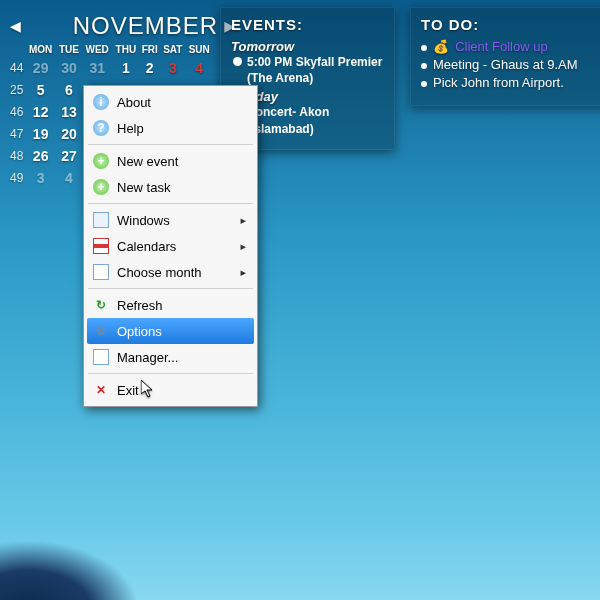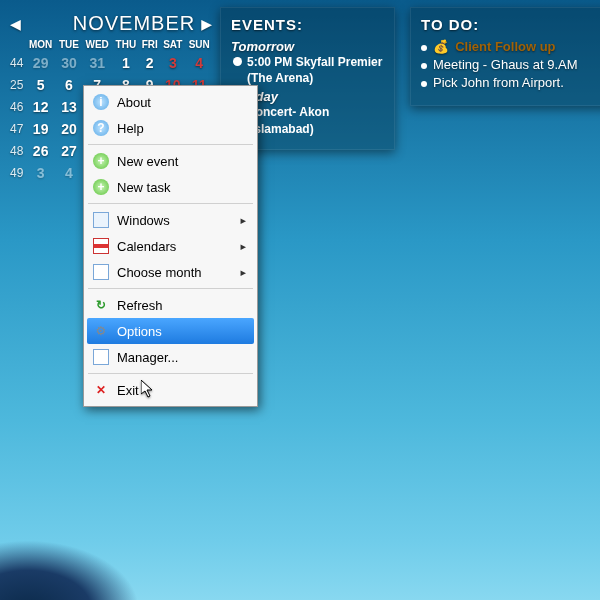--- a/index.html
+++ b/index.html
@@ -1,40 +1,40 @@
 <!DOCTYPE html>
 <html><head>
 <meta charset="utf-8">
 <style>
   * { margin:0; padding:0; box-sizing:border-box; font-family:"Segoe UI",Tahoma,sans-serif; }
   body { width:600px; height:600px; background:linear-gradient(180deg,#0a5b8c 0%,#2a98c6 40%,#4db8dc 70%,#6fccea 90%,#88d8f0 100%); position:relative; overflow:hidden; color:#fff; }
   
   .cal { position:absolute; left:8px; top:8px; width:205px; }
   .cal-hdr { display:flex; align-items:center; gap:6px; padding:4px 0 2px 2px;}
-  .cal-hdr .mname { font-size:20px; font-weight:400; letter-spacing:1px; text-shadow:0 1px 3px rgba(0,0,0,.6);padding-left:46px;}
+  .cal-hdr .mname { font-size:24px; font-weight:400; letter-spacing:1px; text-shadow:0 1px 3px rgba(0,0,0,.6);padding-left:46px;}
   .arrow { font-size:14px; cursor:pointer; text-shadow:0 1px 2px rgba(0,0,0,.5);}
   .cal-grid { width:100%; border-collapse:collapse; }
   .cal-grid th { font-size:10px; font-weight:600; padding:2px 0; text-shadow:0 1px 2px rgba(0,0,0,.5);}
   .cal-grid td { font-size:14px; font-weight:600; text-align:center; padding:3px 0; text-shadow:0 1px 2px rgba(0,0,0,.5);margin-top:40px;}
   .cal-grid td.wk { font-size:12px; font-weight:400; opacity:.85;}
   .cal-grid td.dim { opacity:.45;}
   .cal-grid td.wkend { color:#d13c3c;}
   
   .panel { position:absolute; background:rgba(0,40,60,0.35); border:1px solid rgba(255,255,255,.08); box-shadow:0 3px 10px rgba(0,0,0,.45); padding:8px 10px 12px 10px; }
   .panel h3 { font-size:15px; font-weight:700; letter-spacing:1px; margin-bottom:6px; text-shadow:0 1px 2px rgba(0,0,0,.6);}
   .events { left:220px; top:7px; width:175px; }
   .ev-day { font-size:13px; font-weight:600; margin-top:3px; text-shadow:0 1px 2px rgba(0,0,0,.5);font-style:italic;}
   .ev-item { font-size:12px; margin-left:2px; display:flex; align-items:flex-start; gap:5px; line-height:1.35;font-weight:bold;}
   .dot { width:9px; height:9px; border-radius:50%; background:#fff; margin-top:3px; flex:none;}
   .todo { left:410px; top:7px; width:202px;}
   .todo ul { list-style:none; }
   .todo li { font-size:13px; display:flex; align-items:flex-start; gap:6px; margin:3px 0; text-shadow:0 1px 2px rgba(0,0,0,.5);}
   .bullet{width:6px;height:6px;background:#fff;border-radius:50%;margin-top:6px;flex:none;}
   .bag{font-size:13px;}
-  .todo .hl { color:#a16207; font-weight:700;}
+  .todo .hl { color:#8b5cf6; font-weight:400;}
   
   .menu { position:absolute; left:83px; top:85px; width:175px; background:#f7f7f7; border:1px solid #9a9a9a; box-shadow:2px 3px 10px rgba(0,0,0,.55); padding:3px; color:#000; font-size:13px;}
   .menu .mi { display:flex; align-items:center; gap:8px; padding:5px 6px; position:relative; border-radius:2px;}
   .menu .mi.sel{ background:linear-gradient(180deg,#4aa6ff,#1e7be0); color:#fff;}
   .menu .sep { height:1px; background:#d0d0d0; margin:3px 1px;}
   .menu .sub::after{ content:"▸"; position:absolute; right:8px; font-size:11px; color:#333;}
   .ic{width:16px;height:16px;flex:none;display:flex;align-items:center;justify-content:center;font-size:12px;}
   .ic-info{background:radial-gradient(circle,#bde3ff,#5aa9e6);border-radius:50%;color:#fff;font-weight:bold;}
   .ic-help{background:radial-gradient(circle,#bde3ff,#5aa9e6);border-radius:50%;color:#fff;font-weight:bold;}
   .ic-plus{background:radial-gradient(circle,#c7f5b5,#5cc23a);border-radius:50%;color:#fff;font-weight:bold;}

